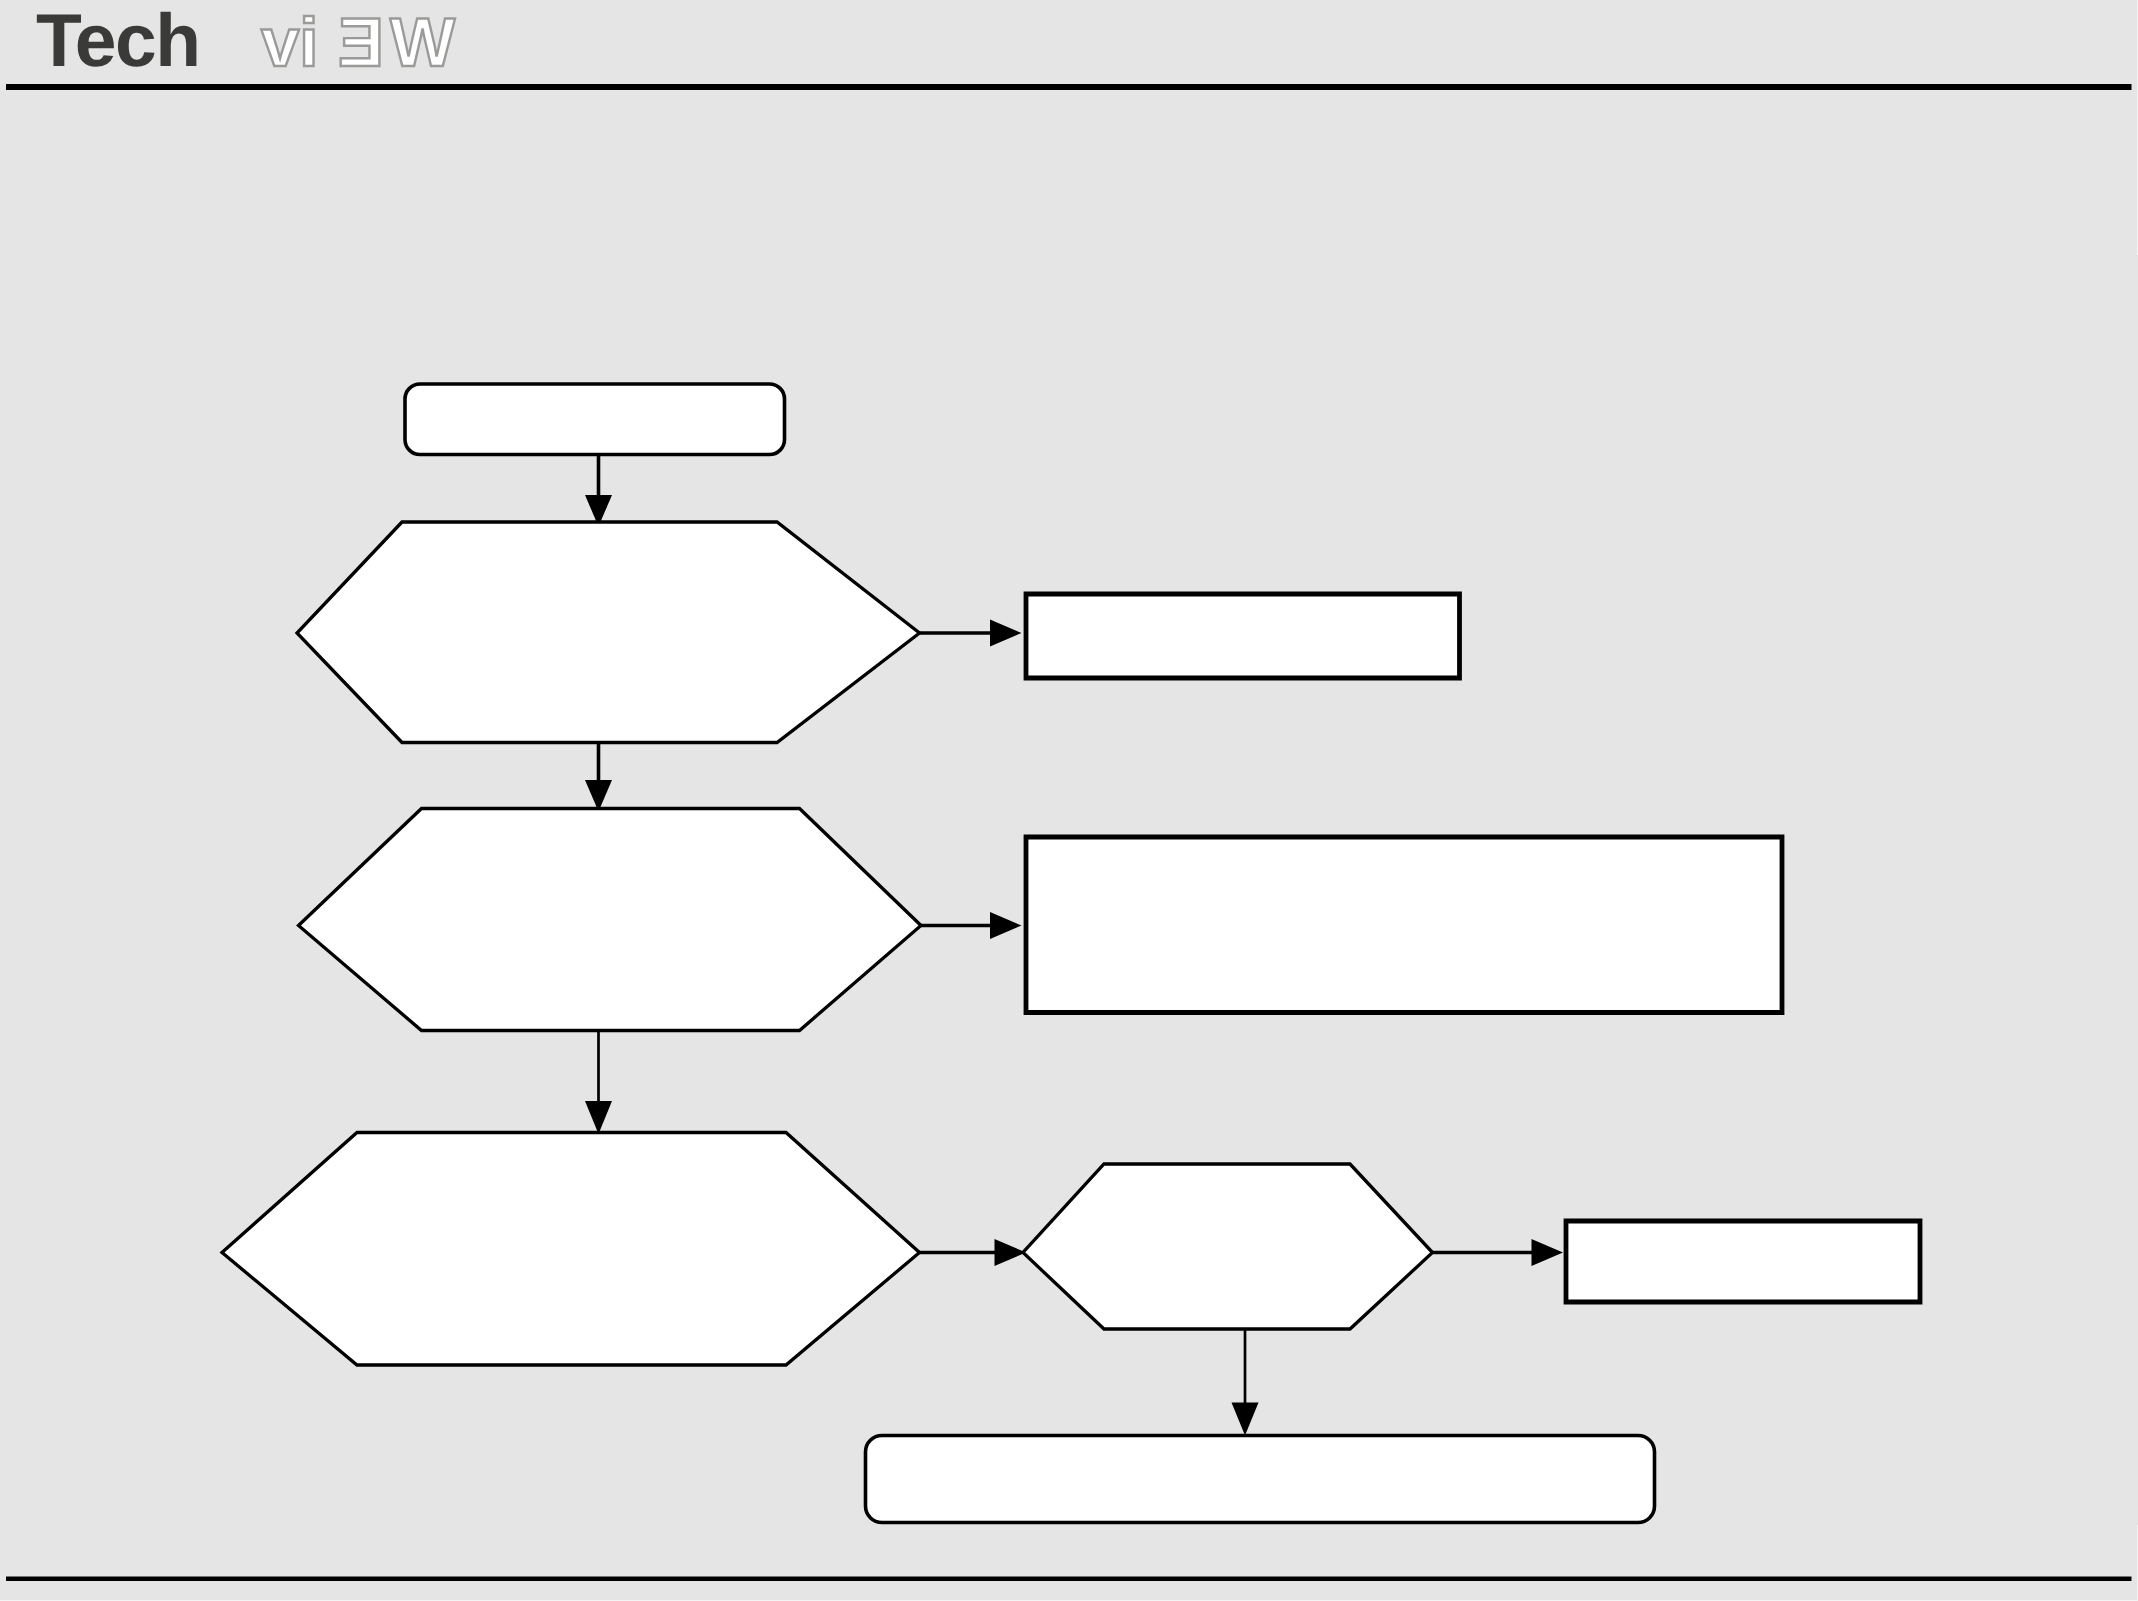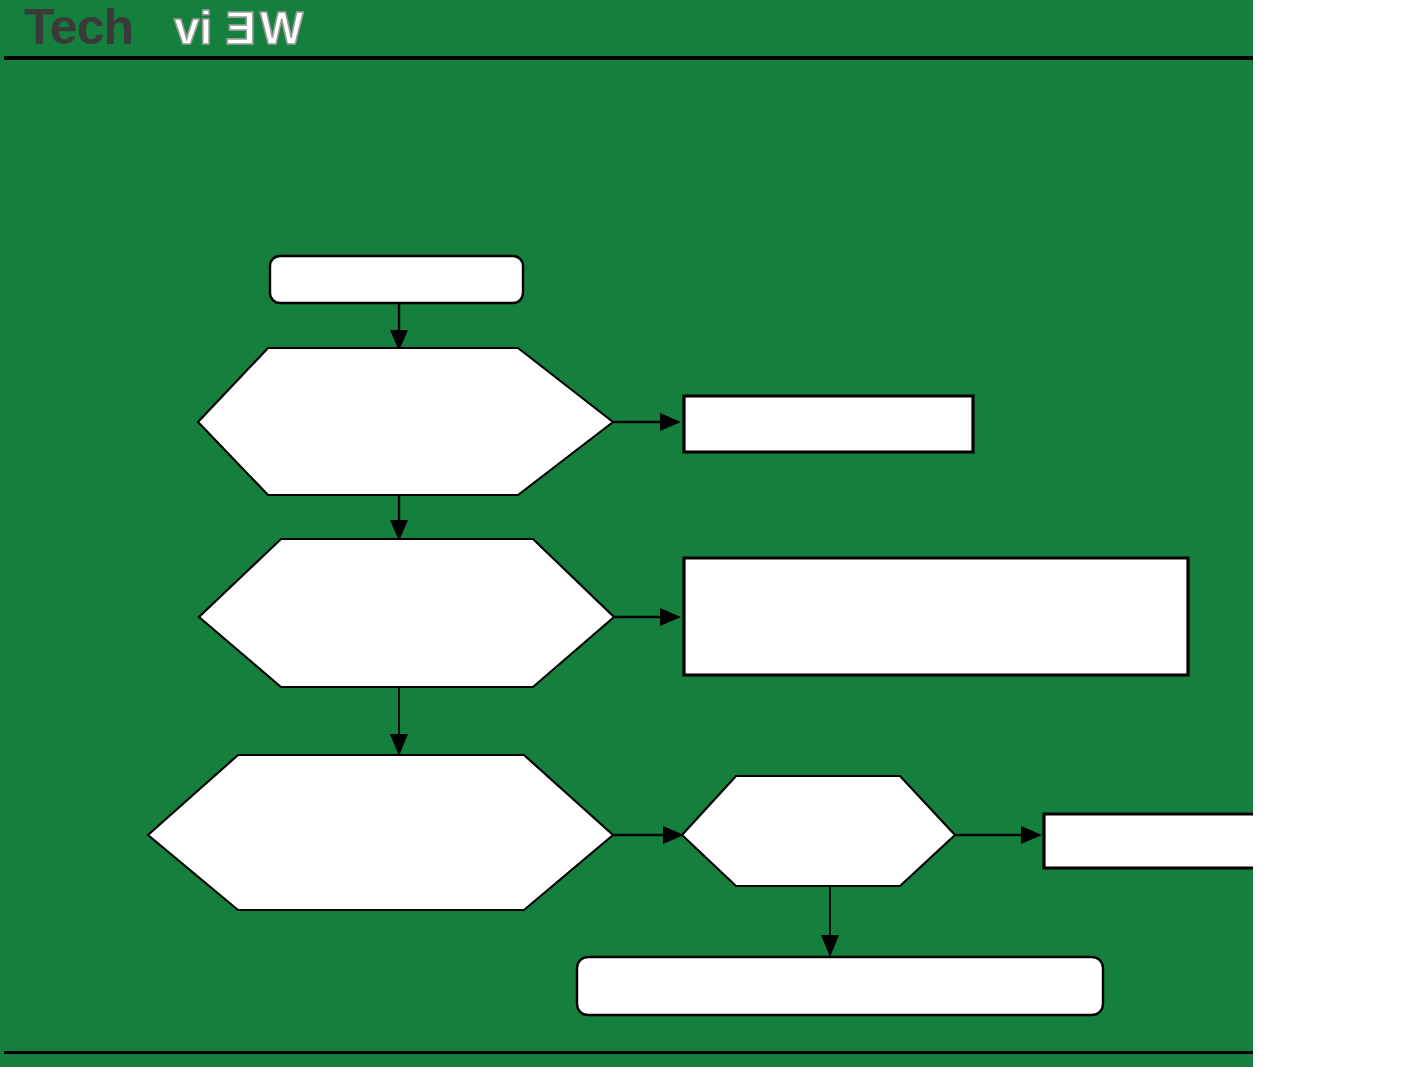--- a/index.html
+++ b/index.html
@@ -7,23 +7,23 @@
     margin: 0;
     padding: 0;
     background: #ffffff;
   }
   body {
     font-family: "Liberation Sans", sans-serif;
     color: #000000;
   }
   #page {
     position: relative;
-    width: 1253px;
+    width: 1425px;
     height: 1067px;
-    background: #15803d;
+    background: #e5e5e5;
     overflow: hidden;
   }
 
   
   #page-header {
     position: absolute;
     left: 0;
     top: 0;
     width: 1425px;
     height: 62px;

